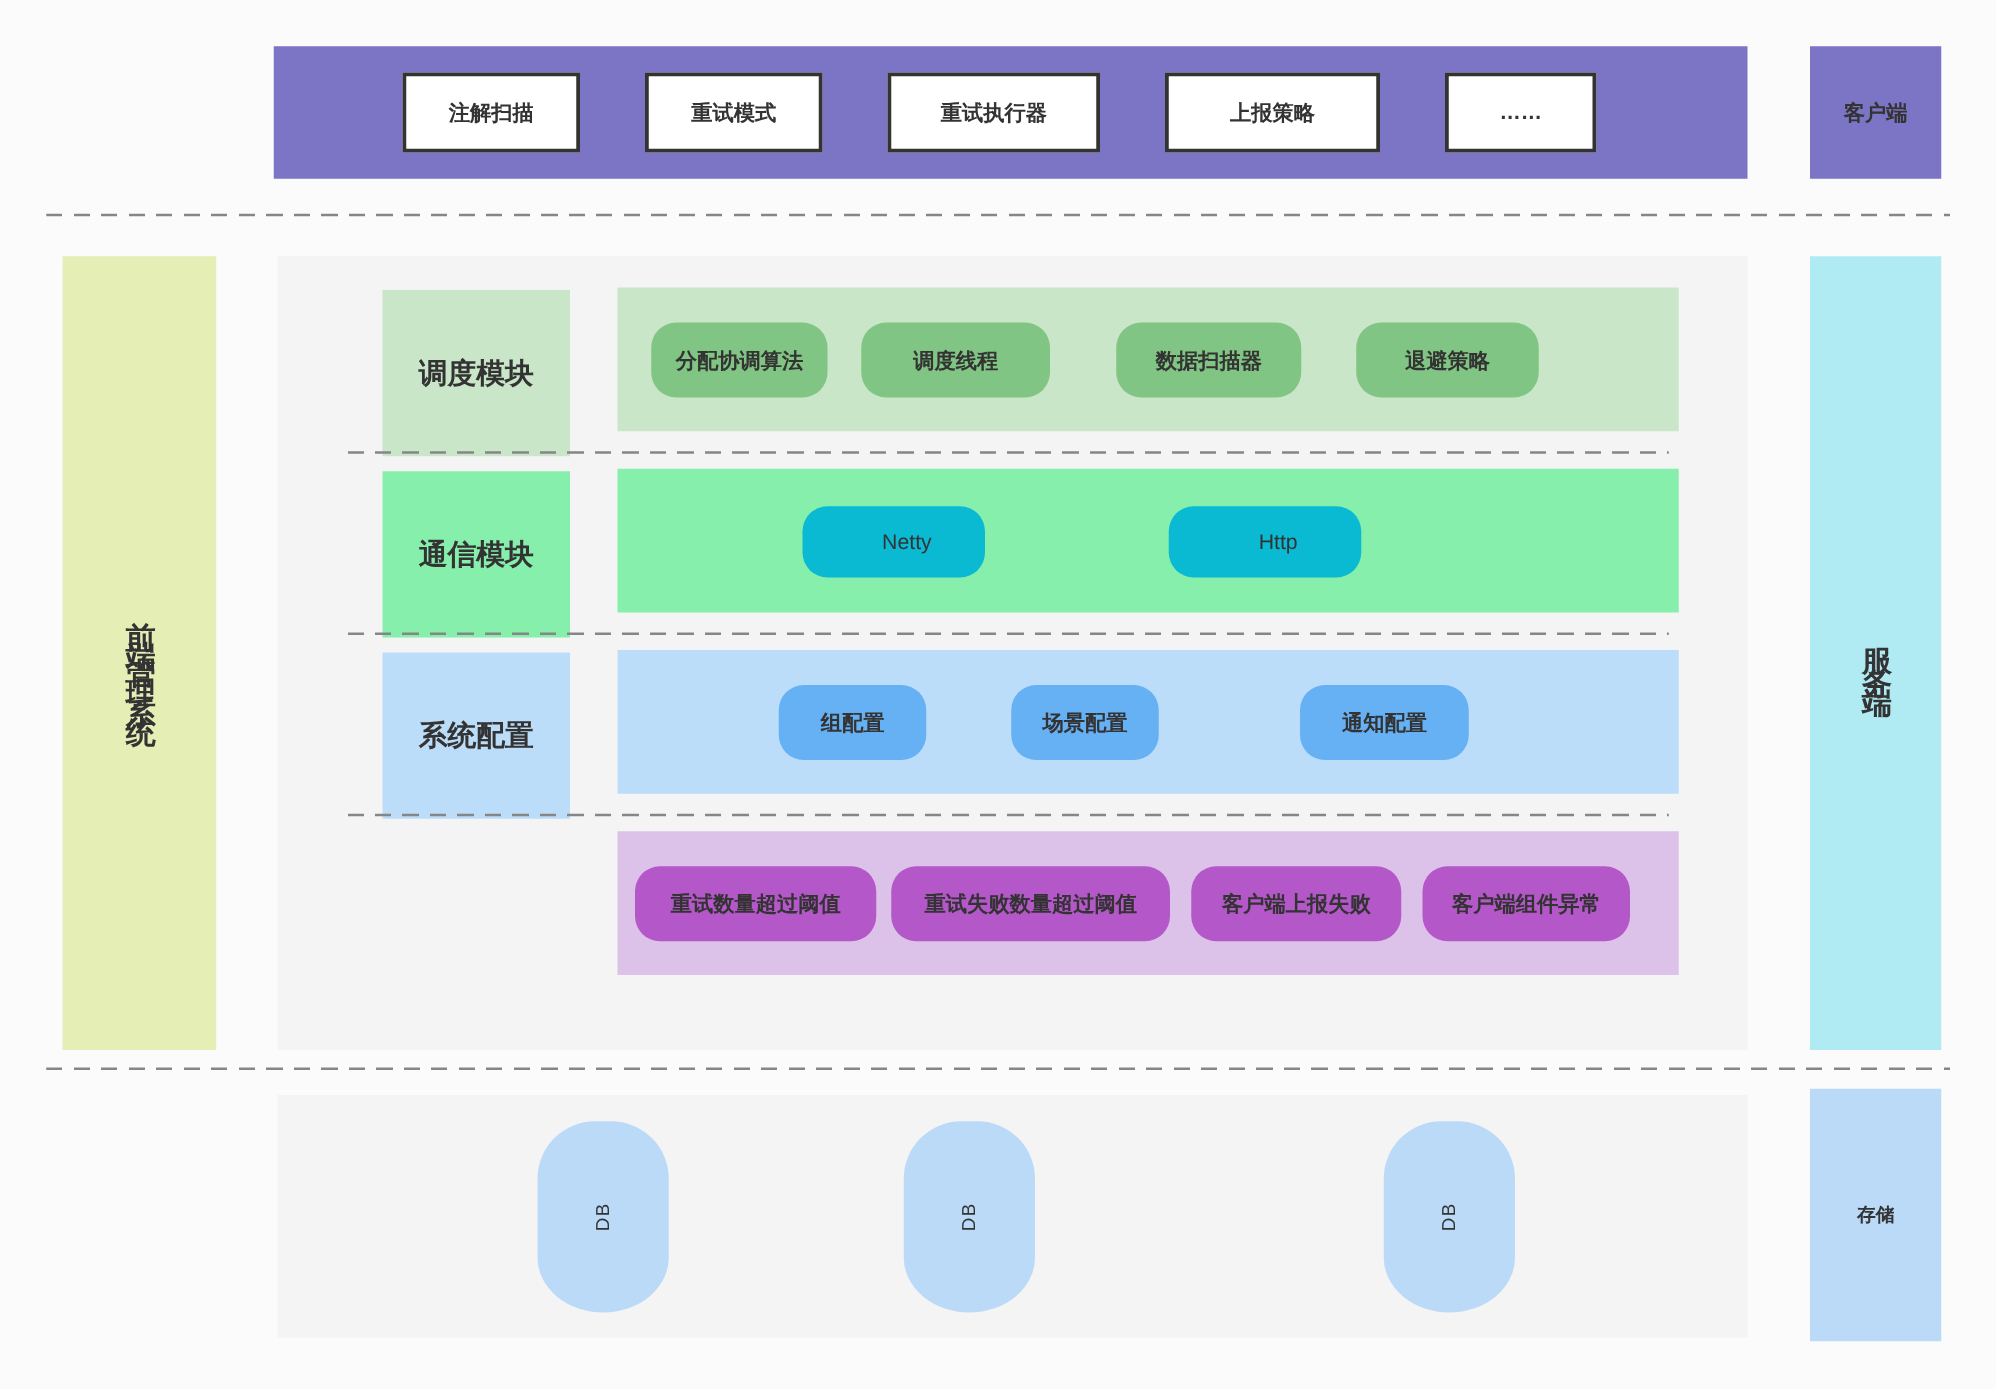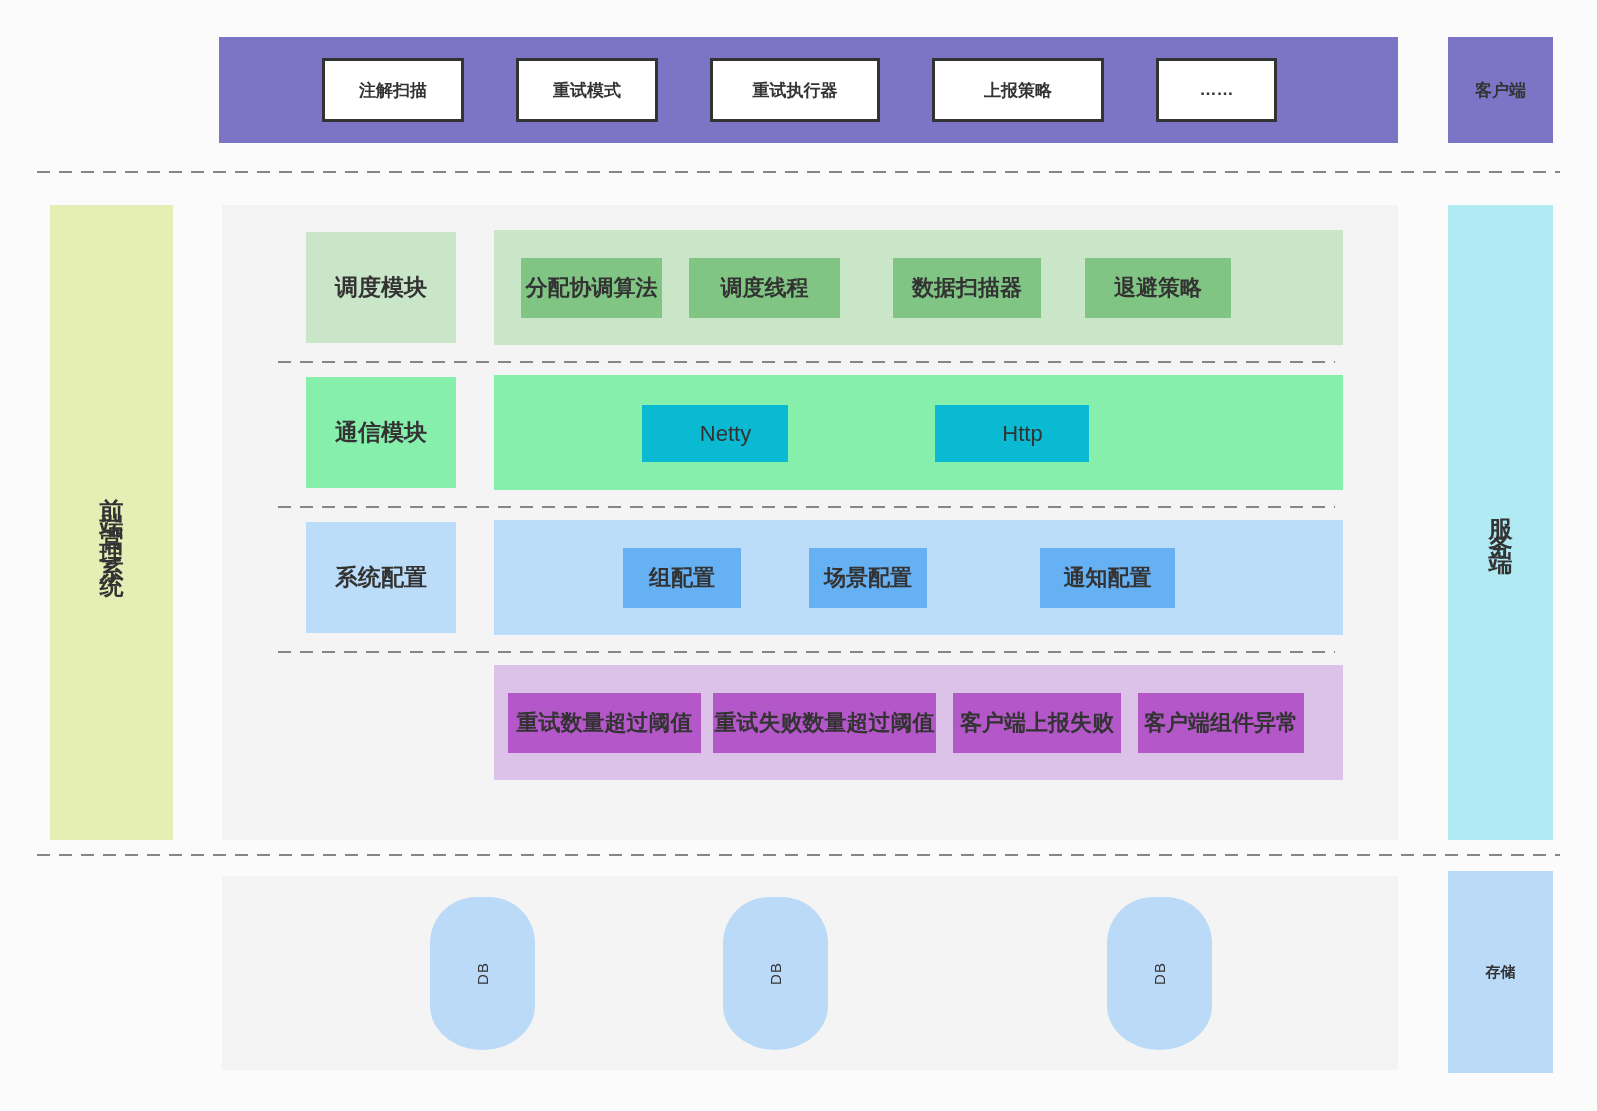--- a/index.html
+++ b/index.html
@@ -37,28 +37,28 @@
   .vbar{
     position:absolute;display:flex;align-items:center;justify-content:center;
     font-weight:bold;font-size:24px;
   }
   .vtext{writing-mode:vertical-lr;text-orientation:upright;letter-spacing:15px;}
   .frontend-bar{left:50px;top:205px;width:123px;height:635px;background:#e5eeb5;}
   .server-bar{left:1448px;top:205px;width:105px;height:635px;background:#b0eaf2;}
   
   .main-panel{position:absolute;left:222px;top:205px;width:1176px;height:635px;background:#f4f4f5;}
   .row-label{
-    position:absolute;left:306px;width:150px;height:111px;
+    position:absolute;left:306px;width:150px;height:133px;
     display:flex;align-items:center;justify-content:center;font-size:23px;font-weight:bold;
   }
   .row-container{position:absolute;left:494px;width:849px;height:115px;}
   .item-box{
     position:absolute;top:28px;height:60px;
     display:flex;align-items:center;justify-content:center;
-    font-size:22px;font-weight:bold;white-space:nowrap;
+    font-size:17px;font-weight:bold;white-space:nowrap;border-radius:20px;
   }
   .r1l{top:232px;} .r1c{top:230px;}
   .r2l{top:377px;} .r2c{top:375px;}
   .r3l{top:522px;} .r3c{top:520px;}
   .r4l{top:667px;} .r4c{top:665px;}
   .green-light{background:#c9e6c9;}  .green-accent{background:#80c583;}
   .cyan-light{background:#86efac;}   .cyan-accent{background:#09bad2;font-weight:500;}
   .blue-light{background:#bcddf9;}   .blue-accent{background:#66b0f4;}
   .alert-label{background:#e7cbec;}  .alert-light{background:#dcc2e8;} .alert-accent{background:#b457c8;}
   .cyan-accent.item-box{top:30px;height:57px;padding-left:21px;}

